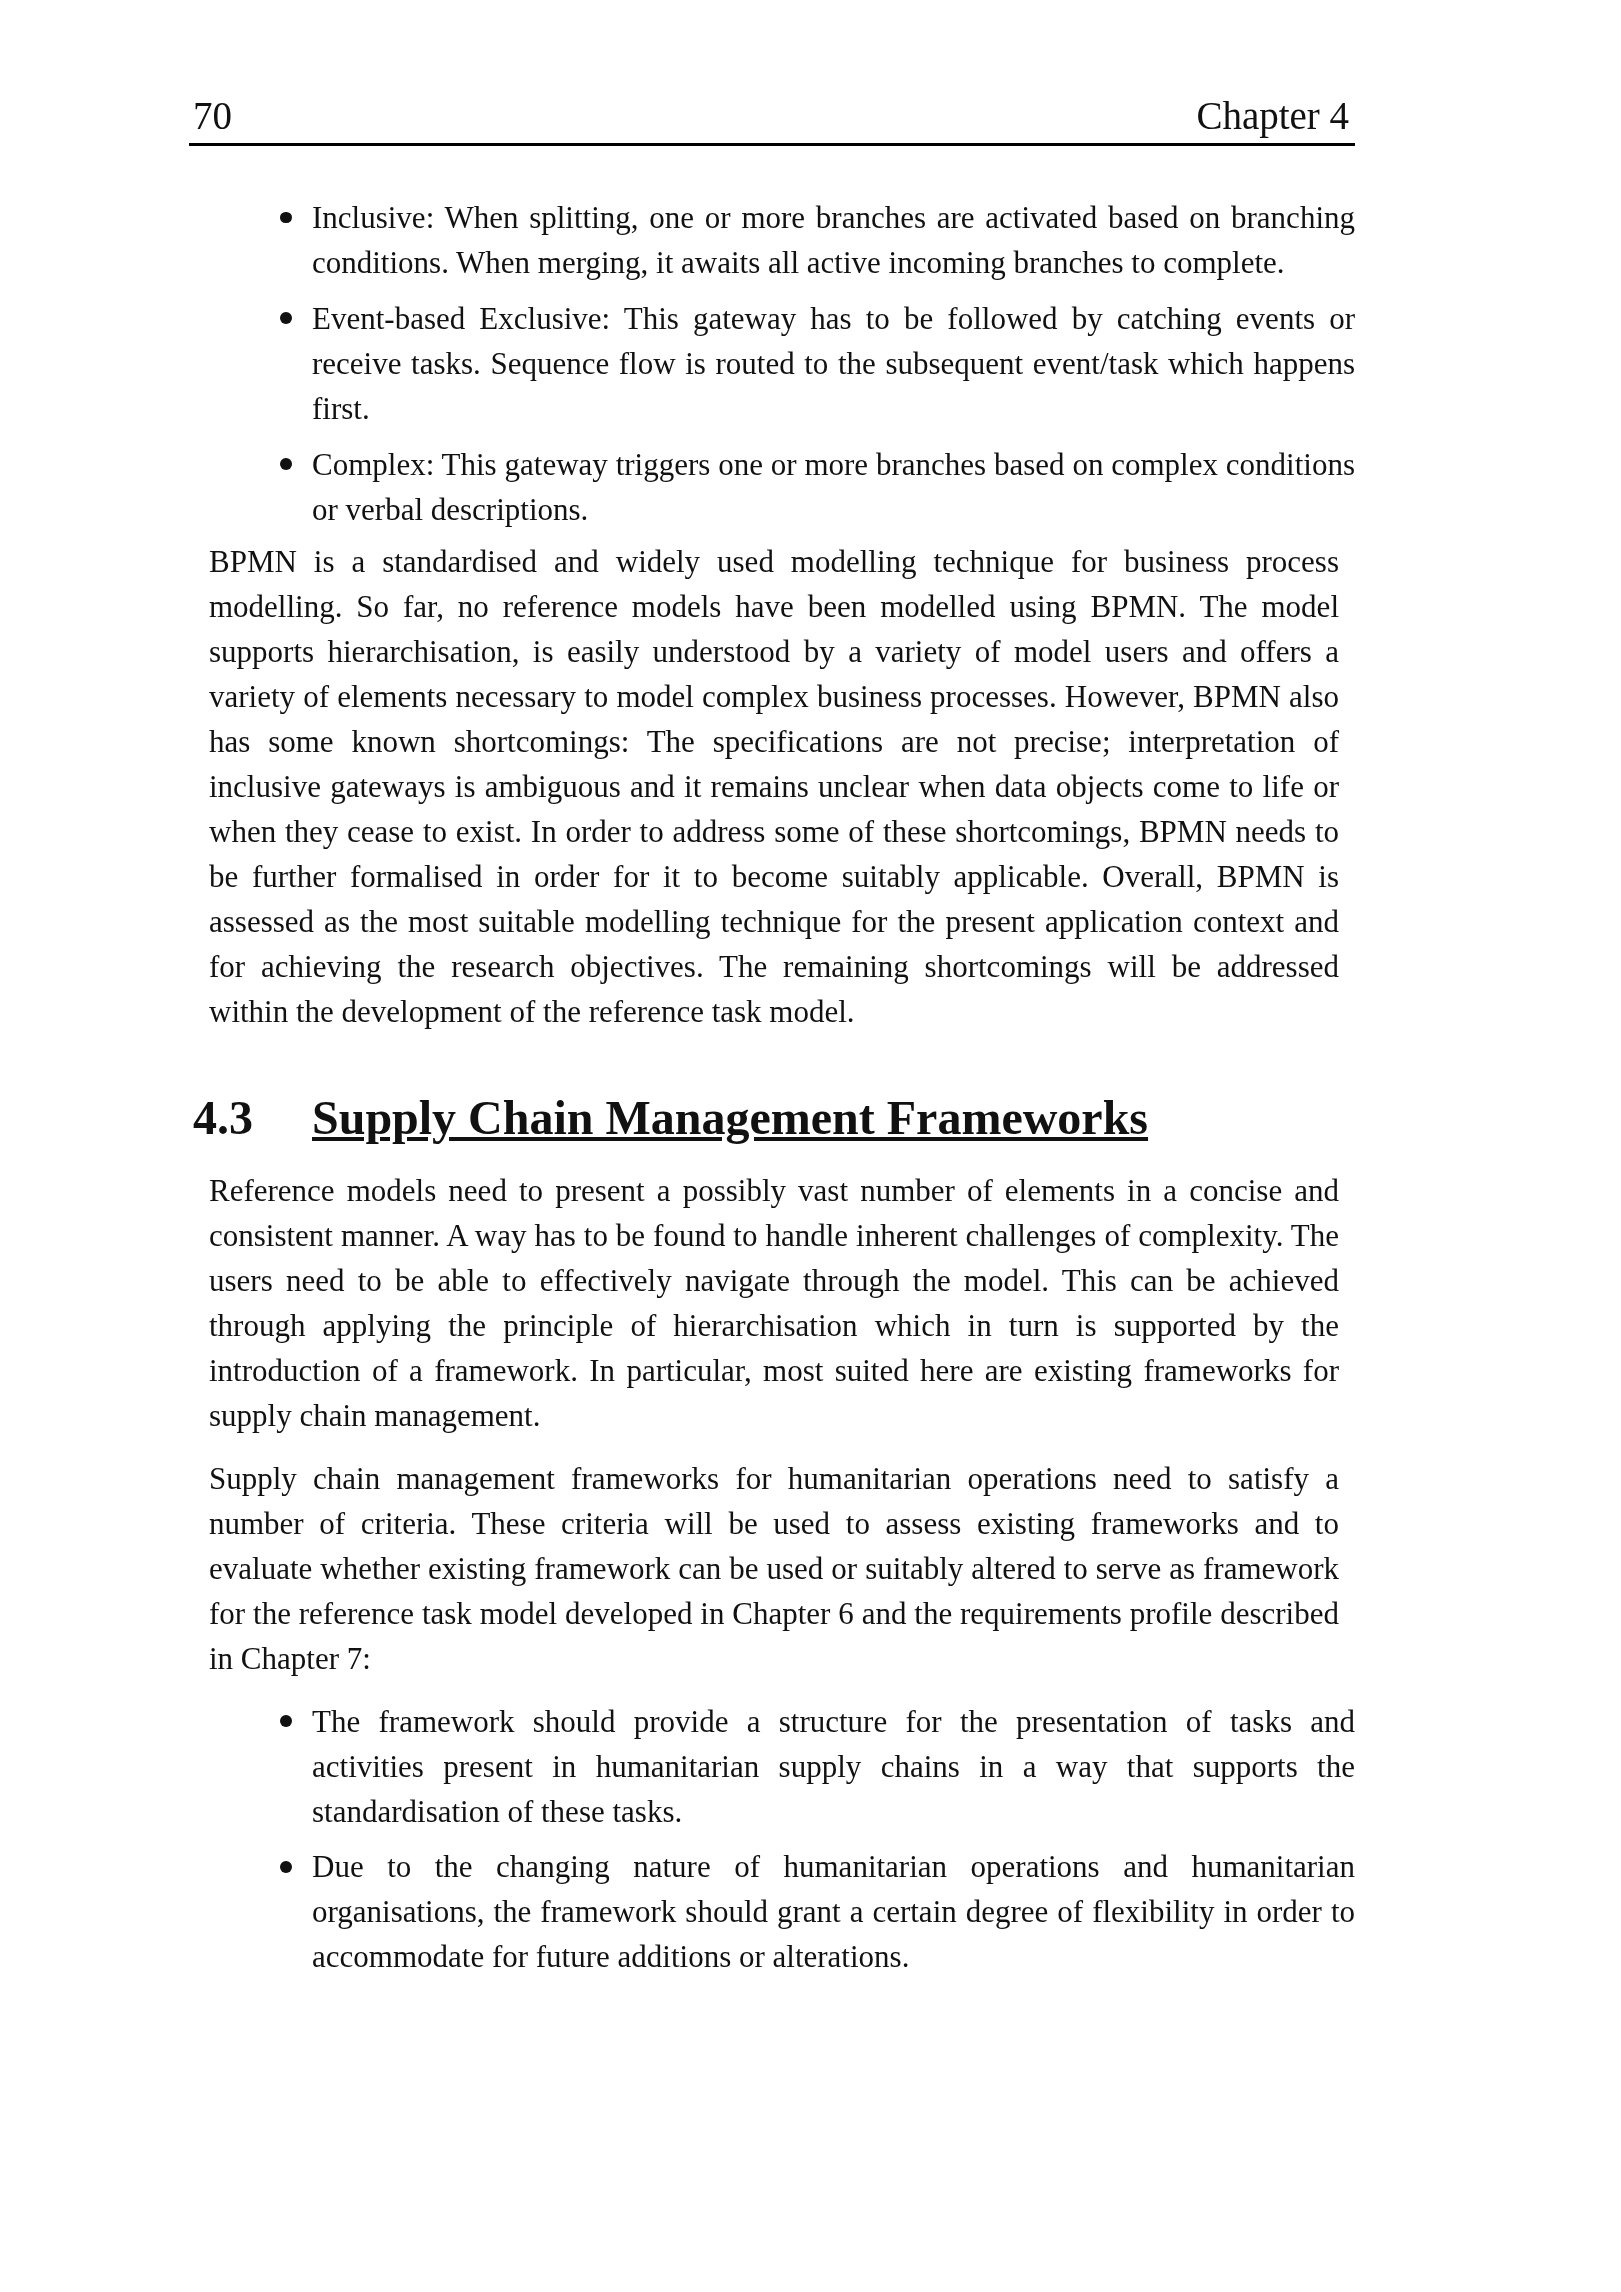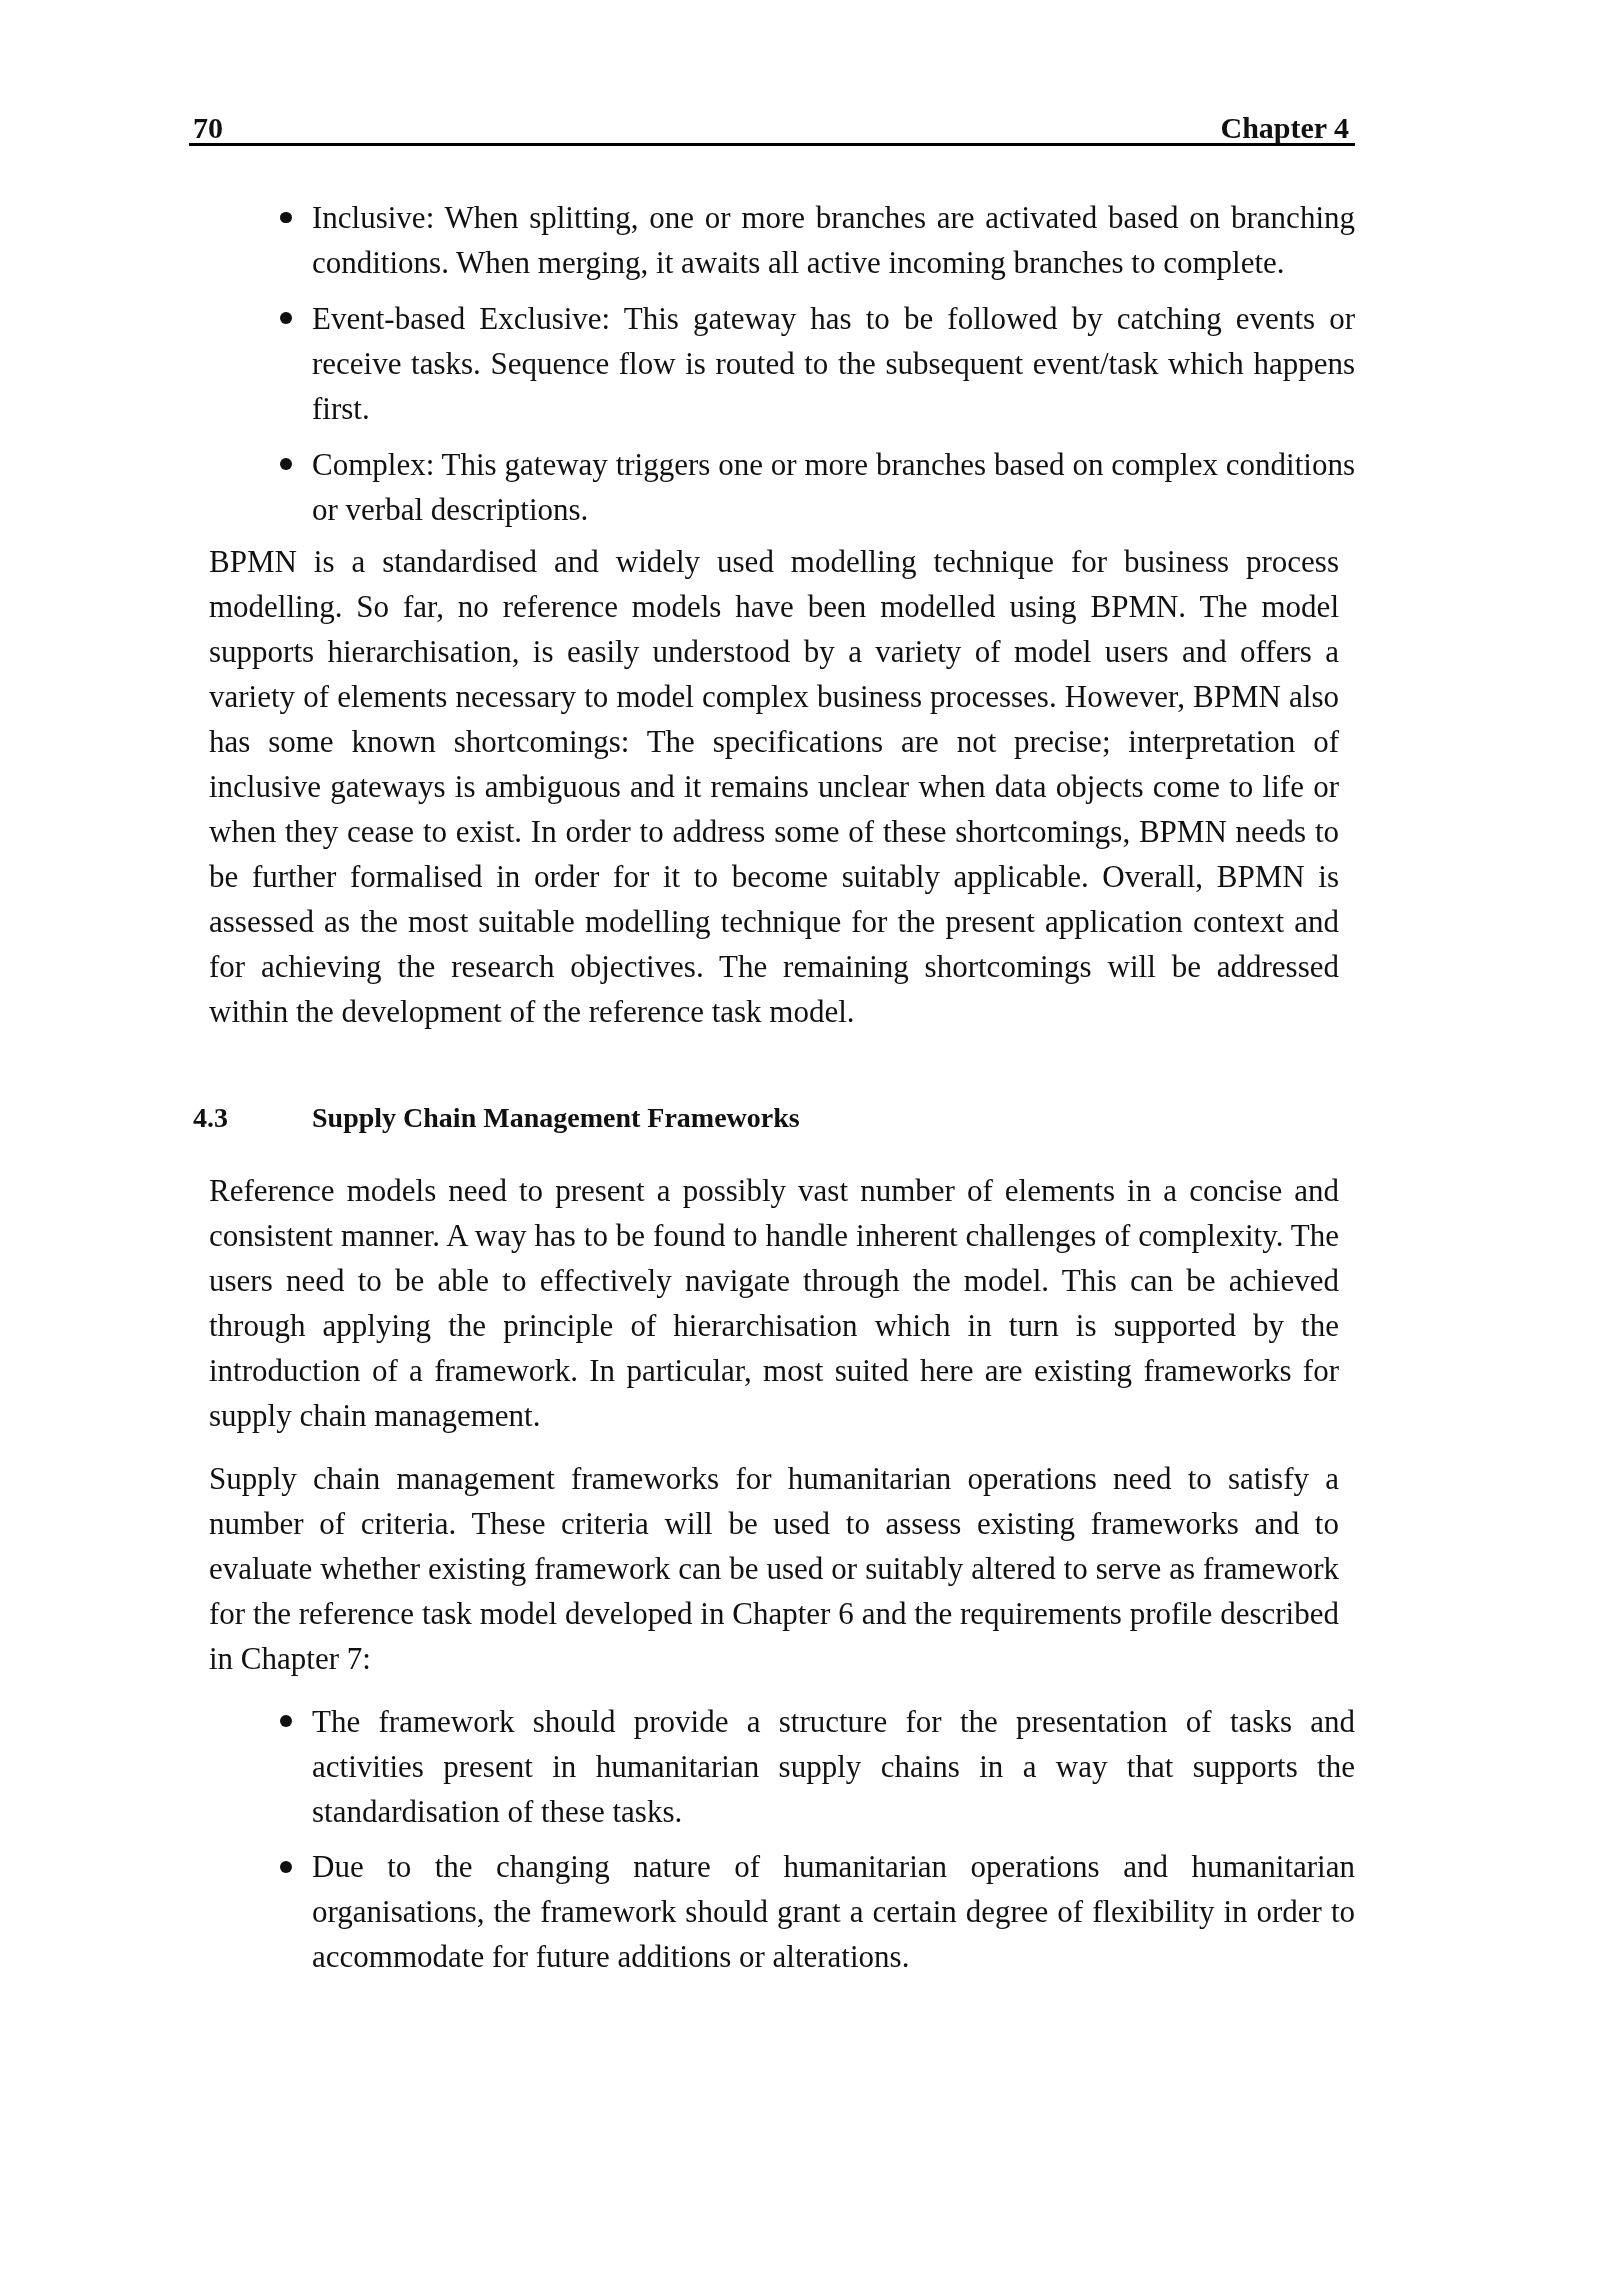--- a/index.html
+++ b/index.html
@@ -1,32 +1,32 @@
 <!DOCTYPE html>
 <html><head>
 <meta charset="utf-8">
 <style>
   html, body { margin: 0; padding: 0; background: #ffffff; }
   body { width: 1621px; height: 2293px; position: relative; overflow: hidden;
          font-family: "Liberation Serif", "DejaVu Serif", serif; color: #111111; }
   .page { position: absolute; left: 193px; top: 0; width: 1162px; }
-  .running-head { position: absolute; top: 108px; left: 0; width: 1162px; height: 39px;
-                  font-size: 30px; line-height: 39px; font-weight: bold; }
+  .running-head { position: absolute; top: 96px; left: 0; width: 1162px; height: 39px;
+                  font-size: 39px; line-height: 39px; }
   .running-head .pno { position: absolute; left: 0; }
   .running-head .chap { position: absolute; right: 5.9px; }
   .head-rule { position: absolute; top: 143px; left: -3.9px; width: 1166px; height: 2.9px; background: #000; }
   .content { position: absolute; top: 195px; left: 0; width: 1162px;
              font-size: 31px; line-height: 45px; text-align: justify; }
   ul.blist { list-style: none; margin: 0; padding: 0 0 0 119px; }
   ul.blist li { position: relative; margin: 0 0 10.8px 0; }
   ul.blist li .dot { position: absolute; left: -32px; top: 16.7px; width: 11.8px; height: 11.8px;
                      border-radius: 50%; background: #111; }
   p.para { margin: 16px; }
   p.para.gap { margin-top: 15.7px; }
-  h2.sec { margin: 61px 0 0 0; font-size: 28px; line-height: 45px; font-weight: bold; }
+  h2.sec { margin: 61px 0 0 0; font-size: 48px; line-height: 45px; font-weight: bold; text-decoration: underline; }
   h2.sec .num { display: inline-block; width: 119px; }
   .after-h { margin-top: 28px !important; }
   .para-gap2 { margin-top: 17.6px !important; }
   .blist2 { margin-top: 17.6px !important; }
 </style>
 </head>
 <body>
 
 <div class="page">
 

